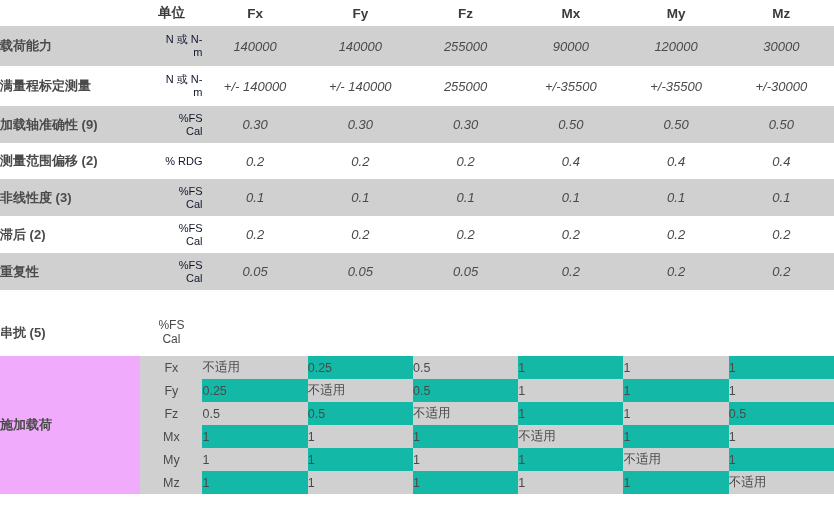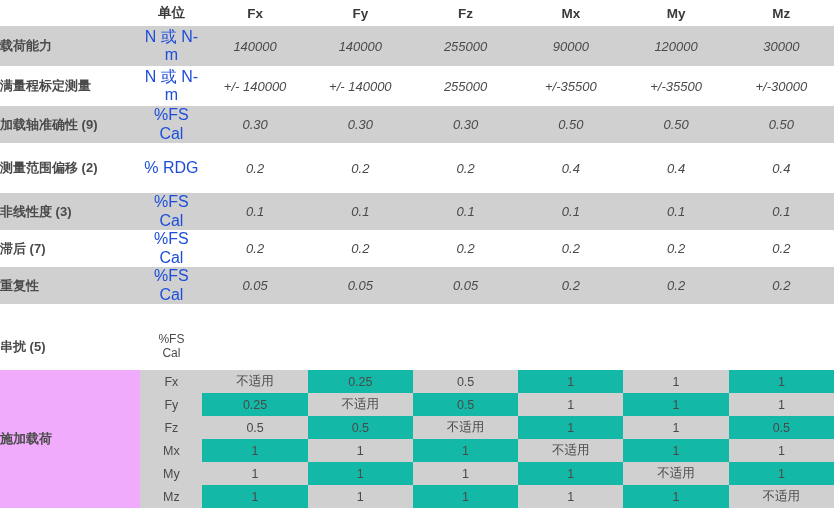--- a/index.html
+++ b/index.html
@@ -52,42 +52,42 @@
   
   .rlabel {
     color: #4a4a4a;
     font-weight: bold;
     font-size: 13px;
     padding-left: 6px;
     vertical-align: middle;
     text-align: left;
   }
   .runit {
-    color: #1d4ed8;
-    font-size: 16px;
-    text-align: center;
+    color: #0f172a;
+    font-size: 11px;
+    text-align: right;
     vertical-align: middle;
     line-height: 1.15;
   }
   .rdata {
     color: #4a4a4a;
     font-size: 13px;
     text-align: center;
     vertical-align: middle;
     font-style: italic;
   }
 
   
   tr.band-dark td { background: #d0d0d0; margin-left: 15px; }
   tr.band-light td { background: #ffffff; }
   tr.band-dark td.rlabel { background: #d0d0d0; }
 
   tr.r-tall td { height: 40px; }
   tr.r-mid  td { height: 37px; }
-  tr.r-sm   td { height: 50px; }
+  tr.r-sm   td { height: 36px; }
 
   
   tr.gap td {
     height: 20px;
     background: #ffffff;
   }
 
   
   .xt-head-label {
     color: #4a4a4a;
@@ -116,21 +116,21 @@
     font-size: 12.5px;
     text-align: center;
     vertical-align: middle;
     background: #d0d0d0;
     border-top: 1px solid #ffffff;
     border-bottom: 1px solid #ffffff;
   }
   .xt-val {
     color: #4a4a4a;
     font-size: 12.5px;
-    text-align: center;
+    text-align: left;
     vertical-align: middle;
     border: 1px solid #ffffff;
   }
   .xt-val.shade-a { background: #d0d0d0; }
   .xt-val.shade-b { background: #14b8a6; }
   tr.xt-row td { height: 23px; }
   tr.xt-head td { height: 46px; background:#ffffff; }
 </style>
 </head>
 <body>
@@ -222,21 +222,21 @@
           </td>
         <td class="rdata">0.1</td>
         <td class="rdata">0.1</td>
         <td class="rdata">0.1</td>
         <td class="rdata">0.1</td>
         <td class="rdata">0.1</td>
         <td class="rdata">0.1</td>
       </tr>
 
       <tr class="band-light r-mid">
-        <td class="rlabel">滞后 (7)</td>
+        <td class="rlabel">滞后 (2)</td>
         <td class="runit">
             <div>%FS</div>
             <div>Cal</div>
           </td>
         <td class="rdata">0.2</td>
         <td class="rdata">0.2</td>
         <td class="rdata">0.2</td>
         <td class="rdata">0.2</td>
         <td class="rdata">0.2</td>
         <td class="rdata">0.2</td>

